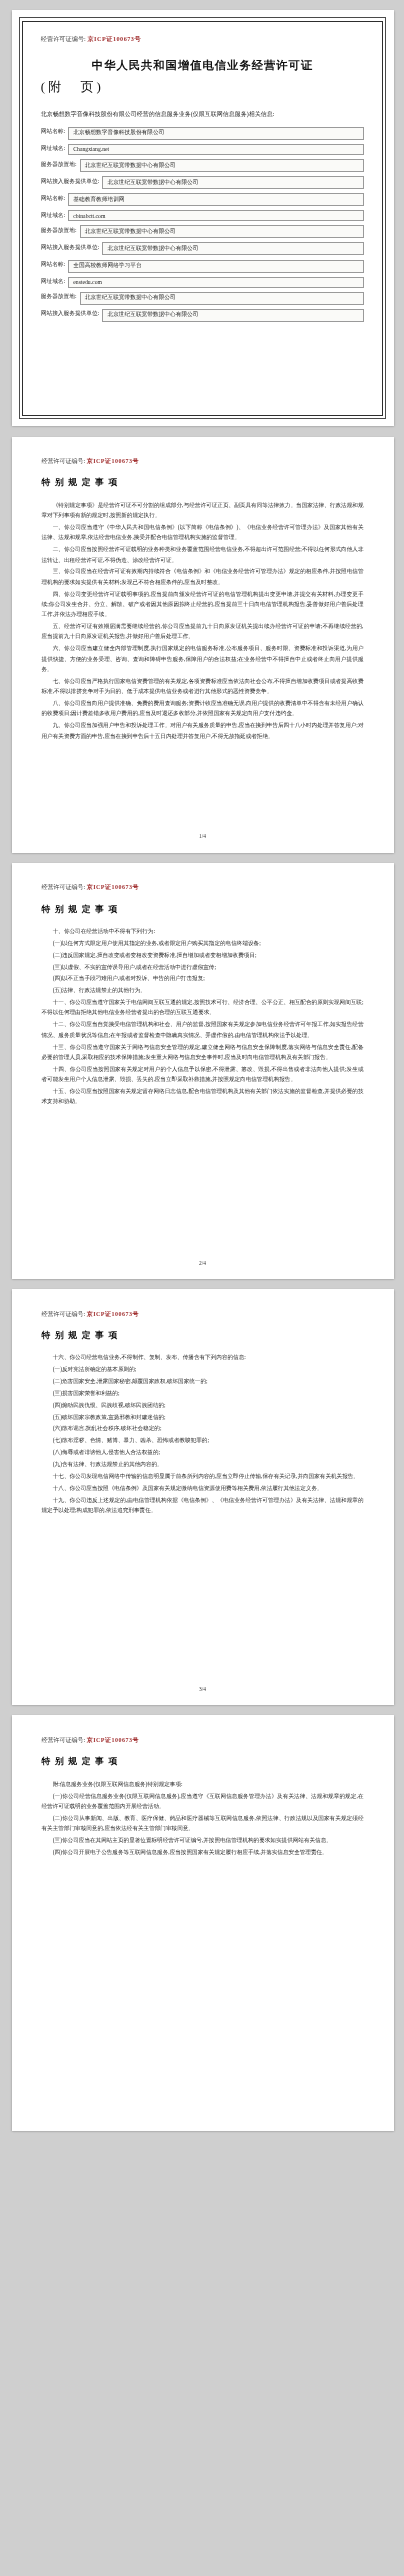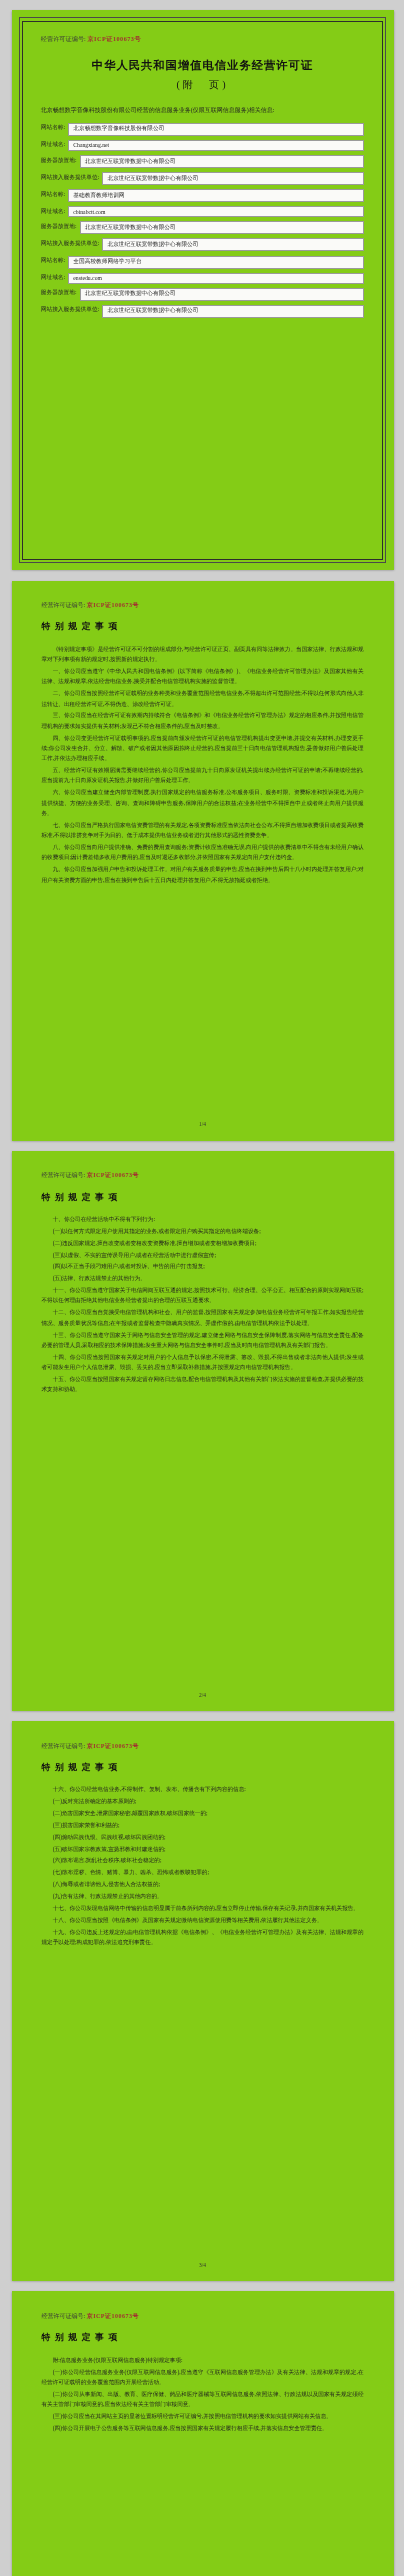--- a/index.html
+++ b/index.html
@@ -1,30 +1,30 @@
 <!DOCTYPE html>
 <html style="font-size:8.2px"><head>
 <meta charset="utf-8">
 <style>
   * { margin: 0; padding: 0; box-sizing: border-box; }
   html, body { width: 405px; background: #cfcfcf; font-family: "Liberation Serif", "DejaVu Serif", serif; }
   .canvas { width: 405px; height: 2873px; padding-top: 10.3px; overflow: hidden; }
   .page {
-    width: 382px; height: 560px; margin: 0 auto 10.3px auto;
-    background: #84cc16; position: relative;
+    width: 382px; height: 416px; margin: 0 auto 10.3px auto;
+    background: #ffffff; position: relative;
     box-shadow: 0 0.5px 2.1px rgba(0,0,0,.35);
   }
   
   .page-license { padding: 7.2px; }
   .frame-outer { border: 0.5px solid #4a4a4a; height: 100%; padding: 2.6px; }
   .frame-inner { border: 1px solid #2d2d2d; height: 100%; padding: 13.4px 17.5px; }
   .lic-header { font-size: 6.2px; color: #3a3a3a; margin-bottom: 13.4px; }
   .lic-header .lic-no { color: #a23131; font-weight: bold; letter-spacing: 0.5px; }
   .lic-title { text-align: center; font-size: 11.3px; font-weight: bold; letter-spacing: 1px; color: #111; }
-  .lic-subtitle { text-align: center; font-size: 10px; margin-top: 5.2px; color: #111; letter-spacing: 3.1px; }
+  .lic-subtitle { font-size: 13px; margin-top: 5.2px; color: #111; letter-spacing: 3.1px; }
   .lic-intro { font-size: 6px; color: #222; margin: 13.4px 0 7.2px 0; line-height: 1.7; }
   .field-row { display: flex; align-items: stretch; margin: 4.1px 0; font-size: 5.7px; color: #222; }
   .field-label { white-space: nowrap; padding: 1.5px 3.1px 1.5px 0; }
   .field-value {
     flex: 1; border: 0.5px solid #9a9a9a; background: #fafaf8;
     padding: 1.5px 4.1px; min-height: 10.3px; color: #1c1c1c;
   }
   
   .page-prov { padding: 20.6px 30px 31px 30px; }
   .prov-header { font-size: 6px; color: #3a3a3a; margin-bottom: 11.3px; }

